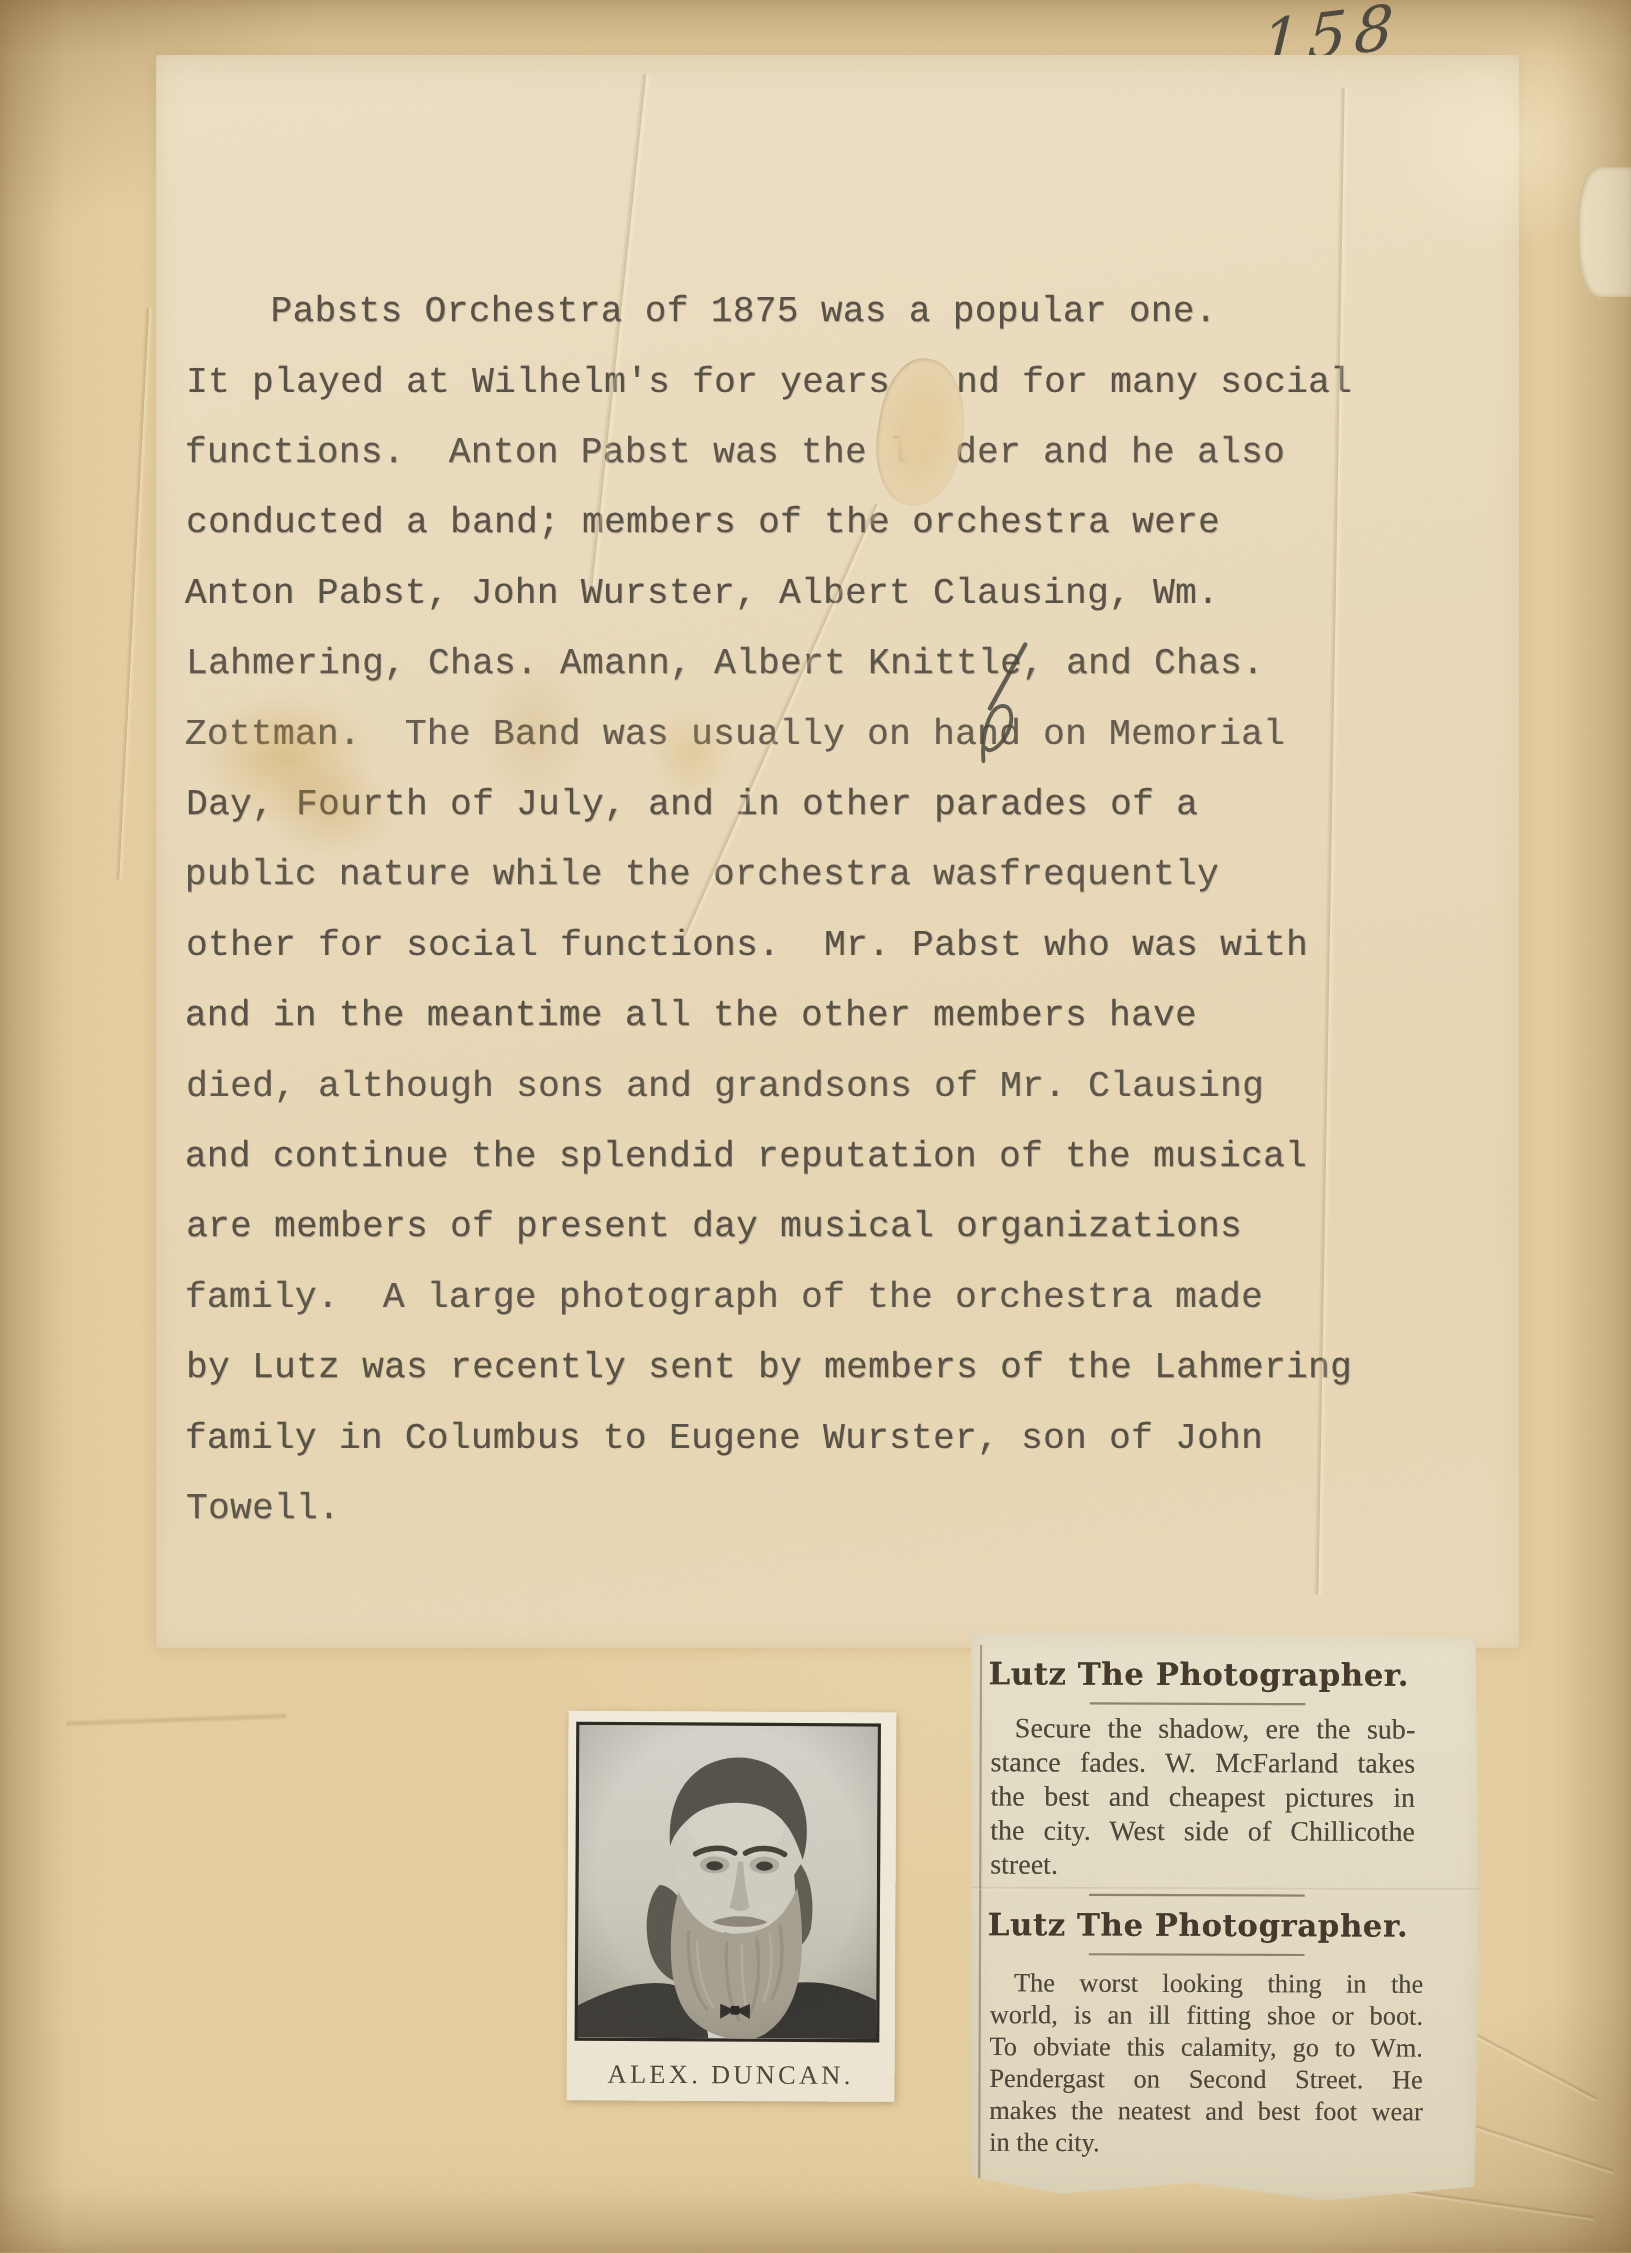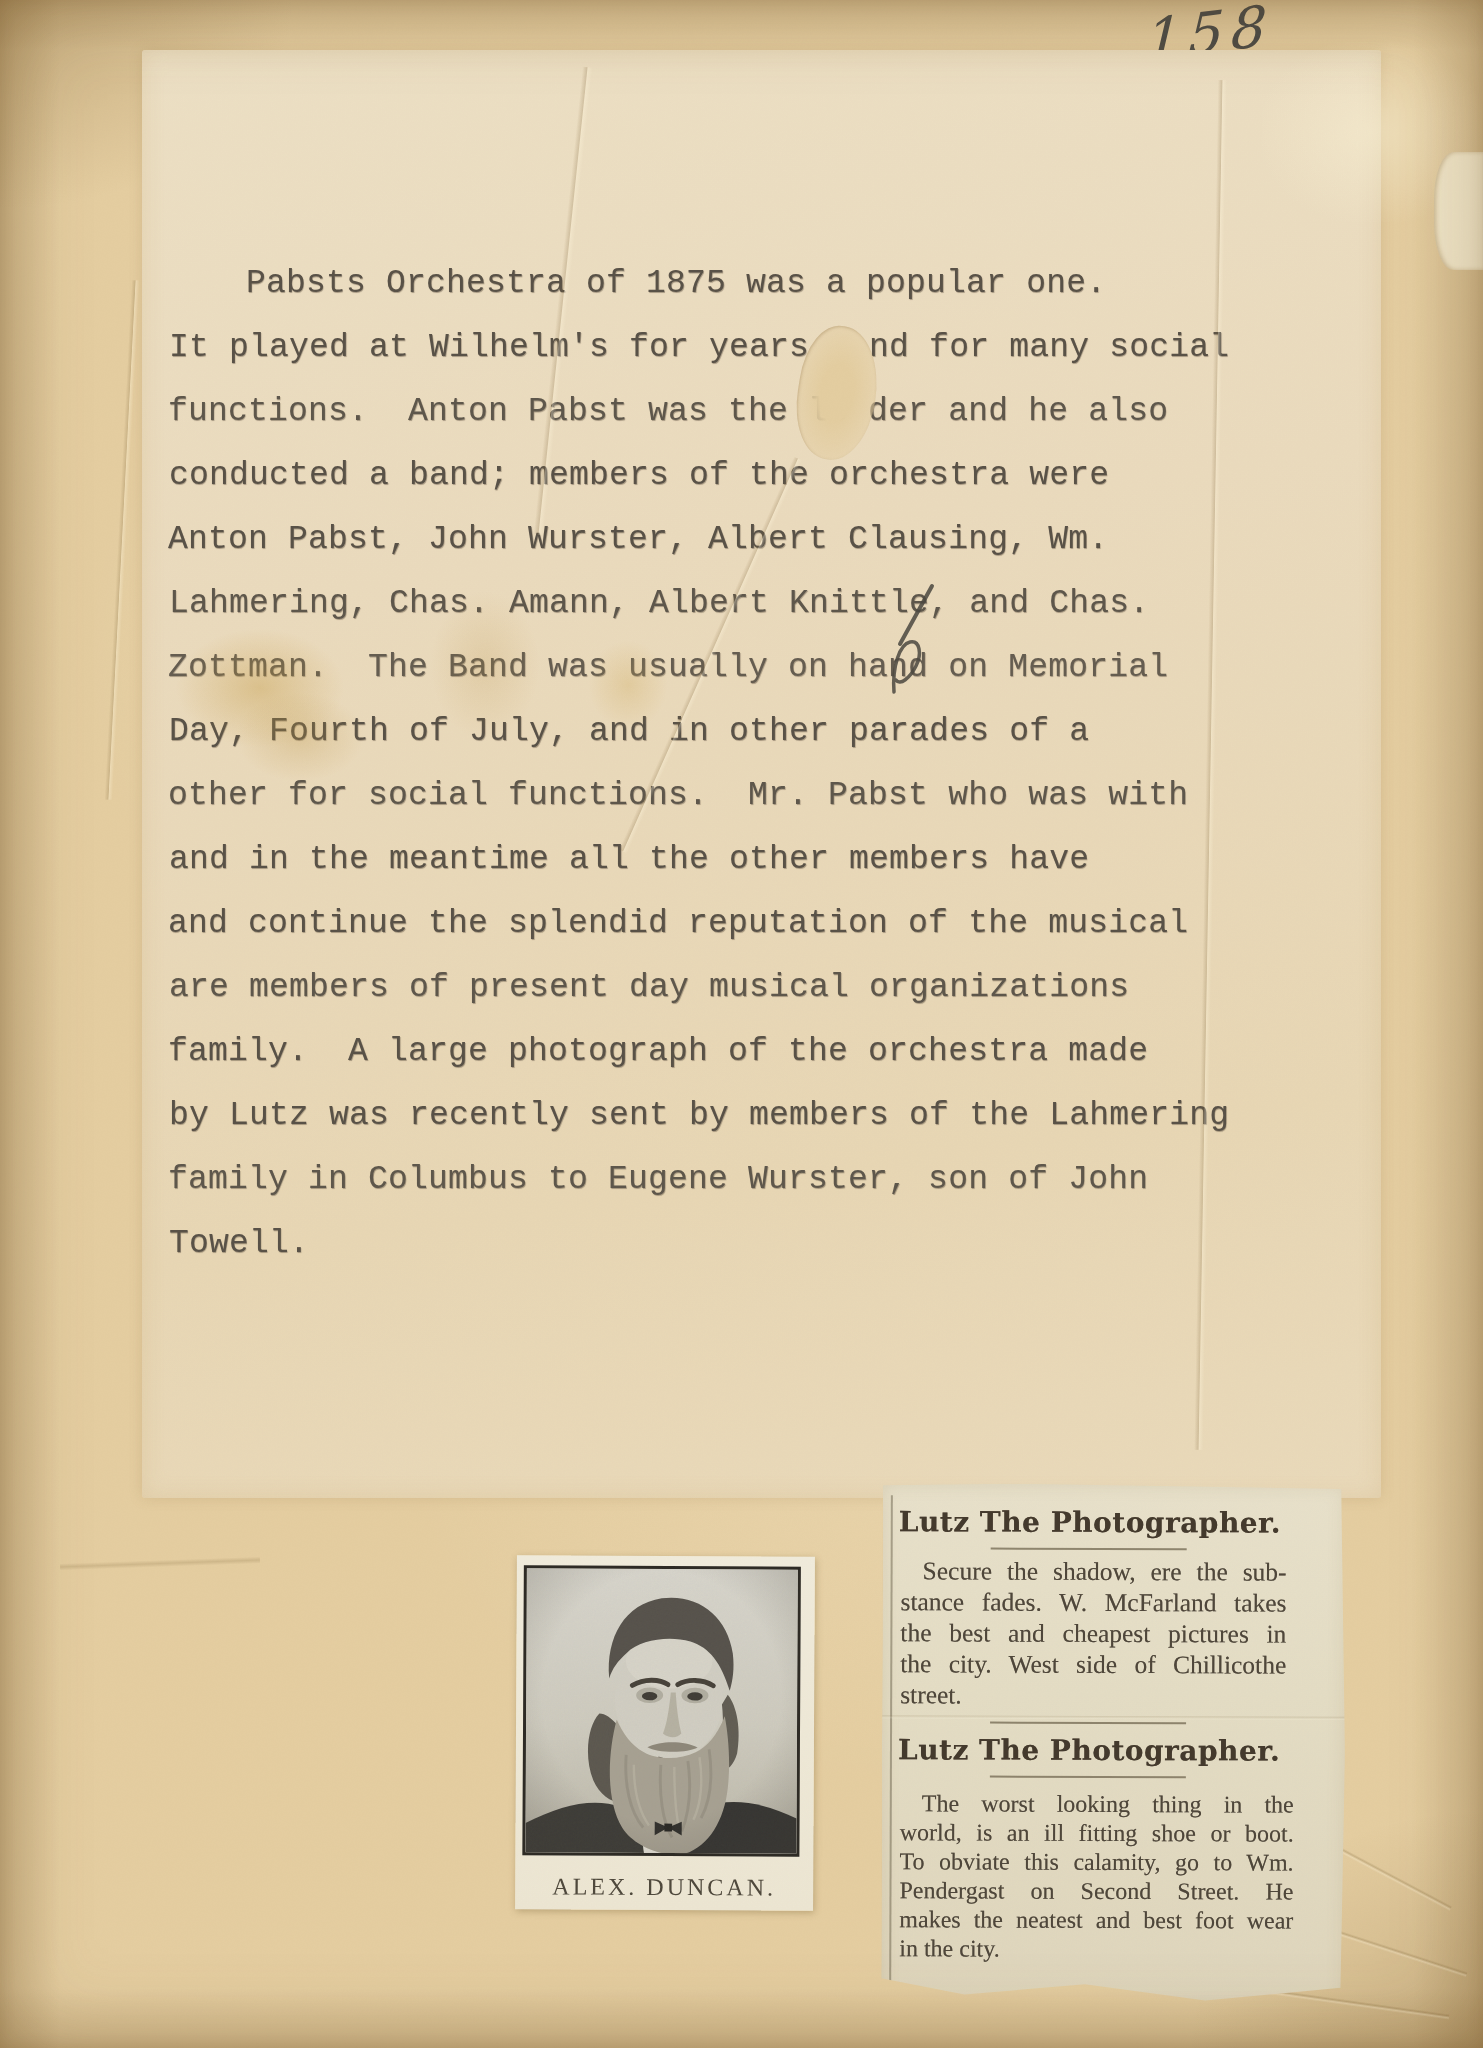--- a/index.html
+++ b/index.html
@@ -112,22 +112,24 @@
   <div class="sheet">
     <div class="typed-text">
       <div class="tline">Pabsts Orchestra of 1875 was a popular one.</div>
       <div class="tline">It played at Wilhelm's for years   nd for many social</div>
       <div class="tline">functions.  Anton Pabst was the le der and he also</div>
       <div class="tline">conducted a band; members of the orchestra were</div>
       <div class="tline">Anton Pabst, John Wurster, Albert Clausing, Wm.</div>
       <div class="tline">Lahmering, Chas. Amann, Albert Knittle, and Chas.</div>
       <div class="tline">Zottman.  The Band was usually on hand on Memorial</div>
       <div class="tline">Day, Fourth of July, and in other parades of a</div>
+      <div class="tline">public nature while the orchestra wasfrequently</div>
       <div class="tline">other for social functions.  Mr. Pabst who was with</div>
       <div class="tline">and in the meantime all the other members have</div>
+      <div class="tline">died, although sons and grandsons of Mr. Clausing</div>
       <div class="tline">and continue the splendid reputation of the musical</div>
       <div class="tline">are members of present day musical organizations</div>
       <div class="tline">family.  A large photograph of the orchestra made</div>
       <div class="tline">by Lutz was recently sent by members of the Lahmering</div>
       <div class="tline">family in Columbus to Eugene Wurster, son of John</div>
       <div class="tline">Towell.</div>
     </div>
   </div>
 
   <div class="crease c1"></div>

